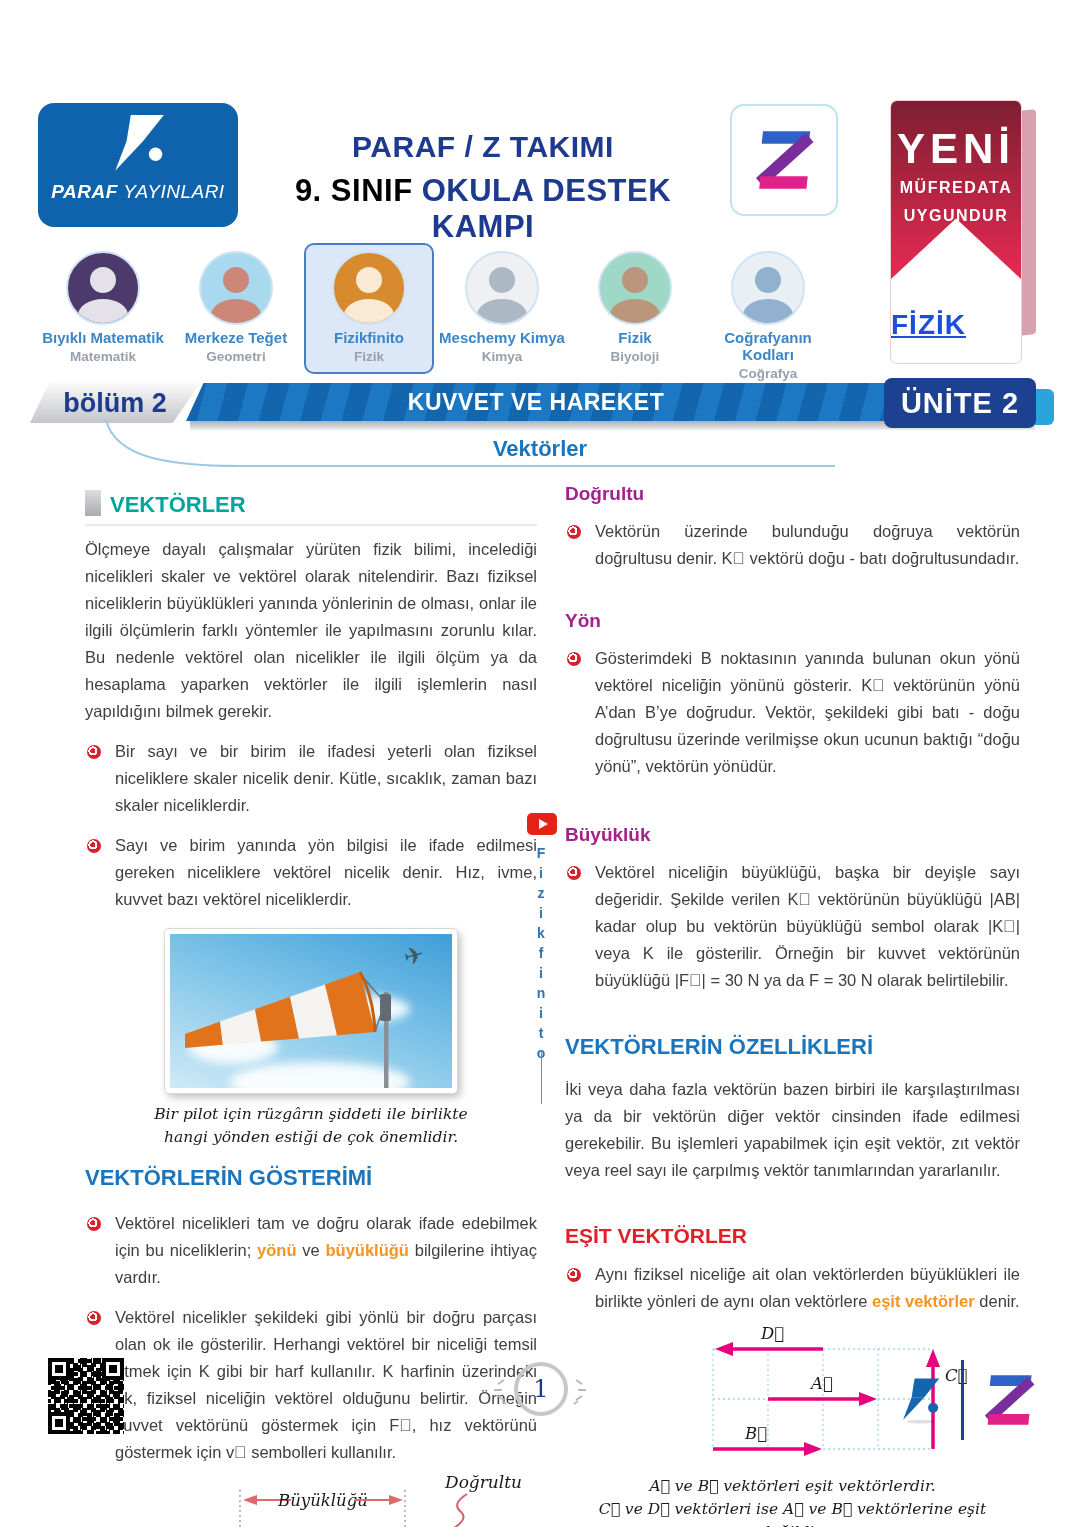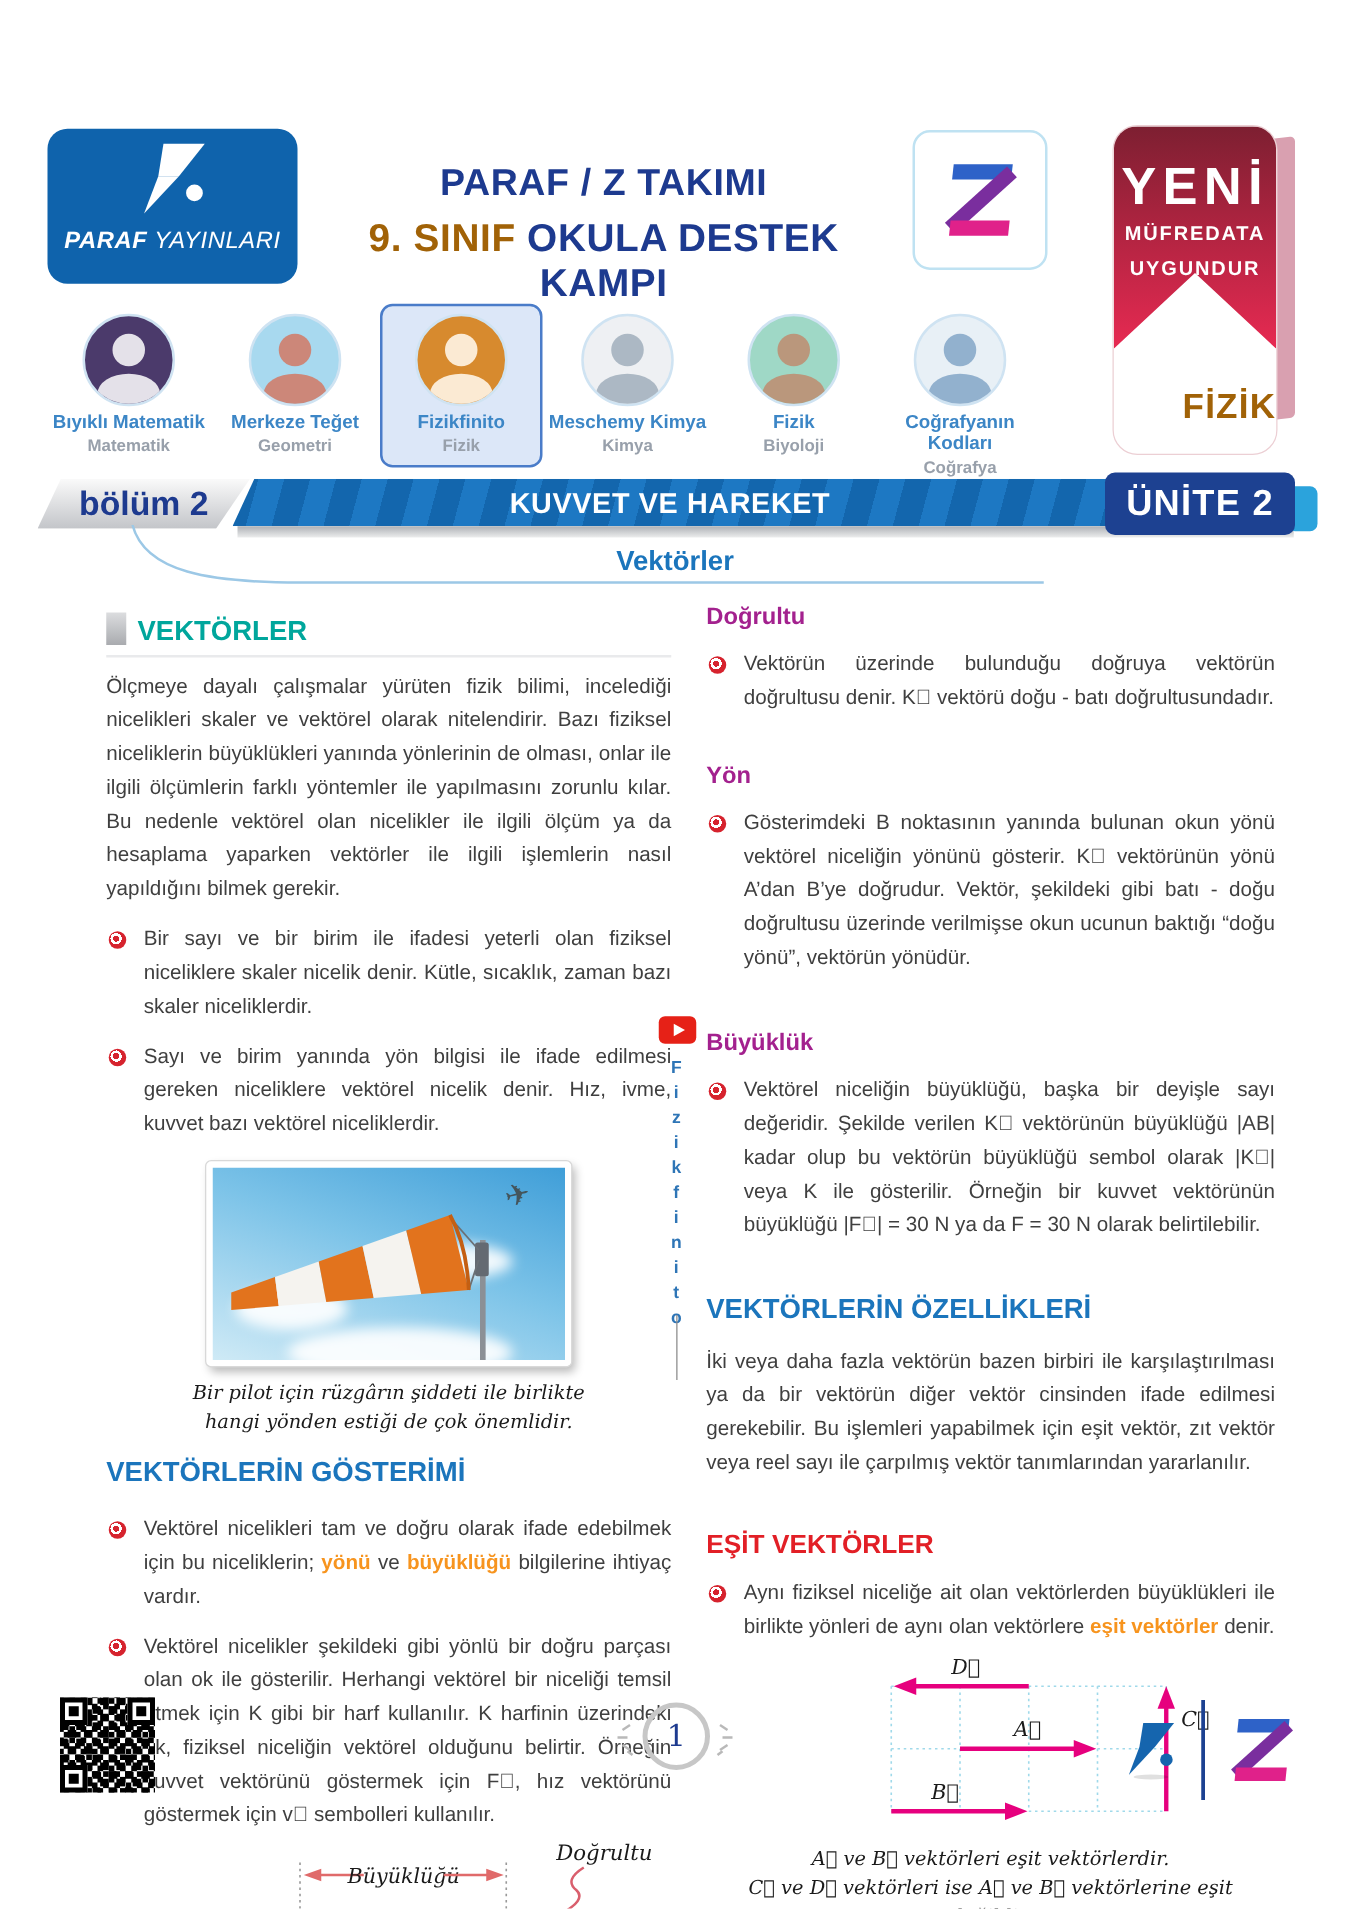--- a/index.html
+++ b/index.html
@@ -13,43 +13,43 @@
   .logo-box {
     position:absolute; left:38px; top:103px; width:200px; height:124px;
     background:#0f63ac; border-radius:16px; text-align:center;
   }
   .logo-box svg { margin-top:10px; }
   .logo-text { color:#fff; font-style:italic; font-size:19px; letter-spacing:.5px; margin-top:2px; }
   .logo-text b { font-style:italic; }
   .head-titles { position:absolute; left:248px; top:130px; width:470px; text-align:center; }
   .ht1 { color:#1d3a8f; font-weight:bold; font-size:30px; letter-spacing:.5px; }
   .ht2 { margin-top:9px; font-weight:bold; font-size:31px; color:#1d3a8f; letter-spacing:.5px; }
-  .ht2 .red { color:#a16207; }
+  .ht2 .red { color:#000000; }
   .zbox {
     position:absolute; left:730px; top:104px; width:108px; height:112px;
     border:2px solid #bfe2f2; border-radius:14px; background:#fff;
     display:flex; align-items:center; justify-content:center;
   }
   
   .ribbon { position:absolute; left:870px; top:100px; width:152px; height:264px; }
   .ribbon .fold { position:absolute; right:-14px; top:10px; width:18px; height:225px;
     background:#d9a0b0; transform:skewY(-6deg); border-radius:0 4px 4px 0; }
   .ribbon .card { position:absolute; inset:0; background:#fff; border:1px solid #eccfd4;
-    border-radius:20px; overflow:hidden;margin-left:20px; }
+    border-radius:7px; overflow:hidden;margin-left:20px; }
   .ribbon .red-part { position:absolute; top:0; left:0; right:0; height:178px;
     background:linear-gradient(180deg,#7d1f31 0%, #b12441 48%, #e72a52 100%);
     clip-path:polygon(0 0, 100% 0, 100% 100%, 50% 66%, 0 100%); }
   .ribbon .r1 { position:absolute; top:24px; width:100%; text-align:center;
     color:#fff; font-size:42px; font-weight:bold; letter-spacing:5px; }
   .ribbon .r2 { position:absolute; top:78px; width:100%; text-align:center;
     color:#fff; font-size:16px; font-weight:bold; letter-spacing:1.5px; }
   .ribbon .r3 { position:absolute; top:106px; width:100%; text-align:center;
     color:#fff; font-size:16px; font-weight:bold; letter-spacing:1.5px; }
-  .ribbon .subj { position:absolute; top:208px; width:100%; text-align:right;
-    color:#a16207; font-size:28px; font-weight:bold; letter-spacing:1px; }
+  .ribbon .subj { position:absolute; top:208px; width:100%; text-align:left;
+    color:#1d4ed8; font-size:28px; font-weight:bold; letter-spacing:1px;text-decoration:underline; }
   
   .team { position:absolute; left:38px; top:243px; width:795px;
     display:flex; justify-content:space-between; align-items:flex-start; }
   .member { width:130px; text-align:center; padding-top:8px; }
   .member.highlight { background:#dce7f8; border:2px solid #4a7cc9; border-radius:10px;
     padding:6px 2px 8px 2px; margin-top:0; }
   .avatar { width:74px; height:74px; border-radius:50%; margin:0 auto;
     position:relative; overflow:hidden; border:2px solid #cfe3f2; }
   .avatar::before { content:''; position:absolute; top:14px; left:50%; transform:translateX(-50%);
     width:26px; height:26px; border-radius:50%; background:var(--sil,rgba(255,255,255,.85)); }

